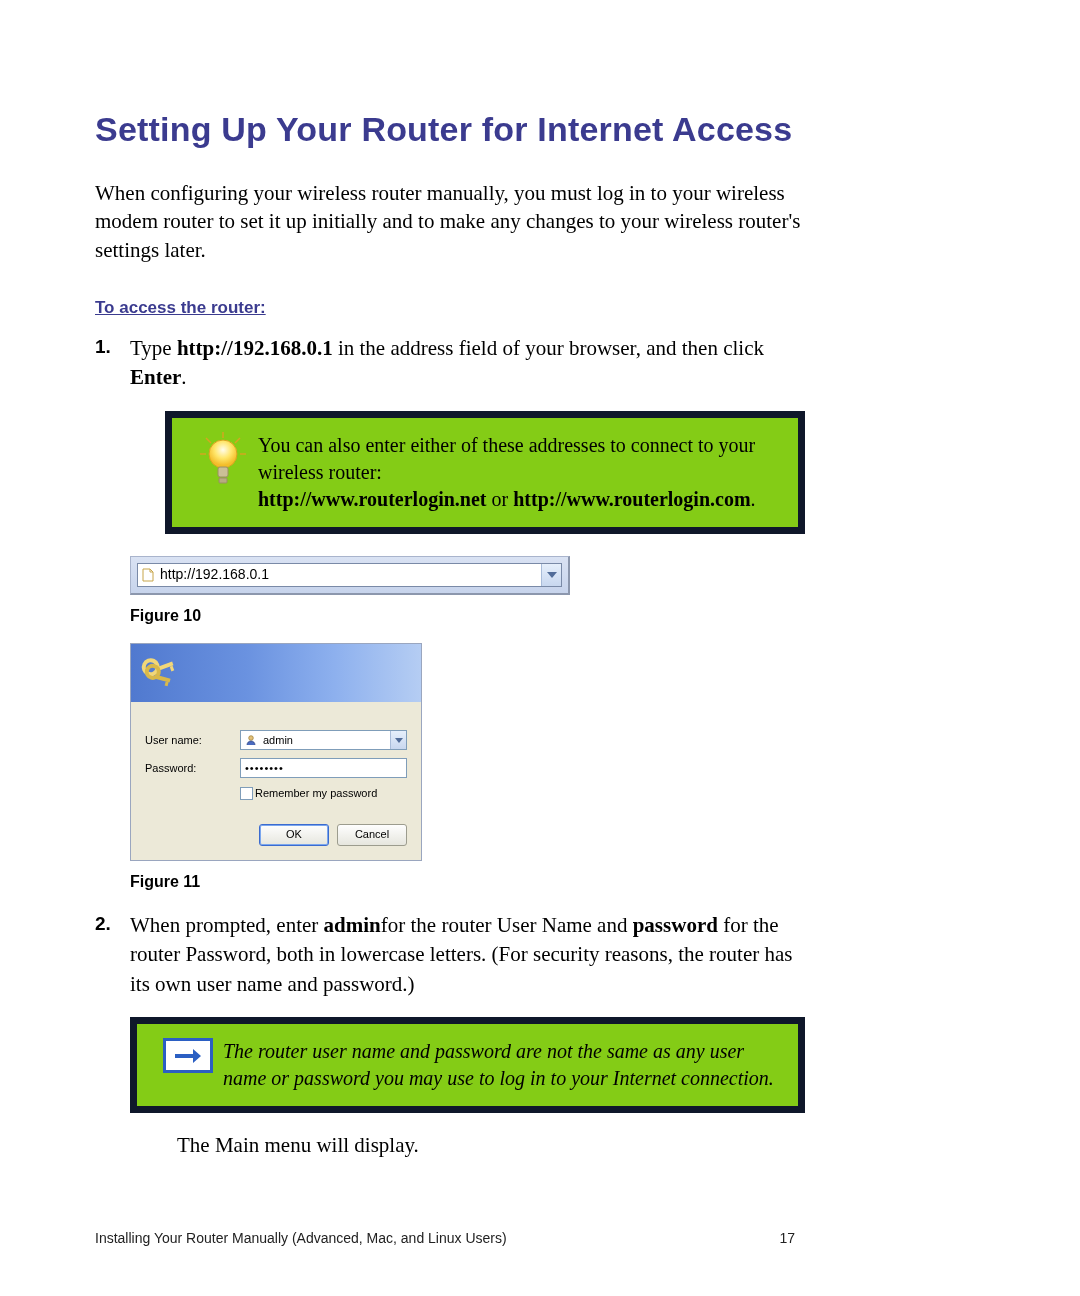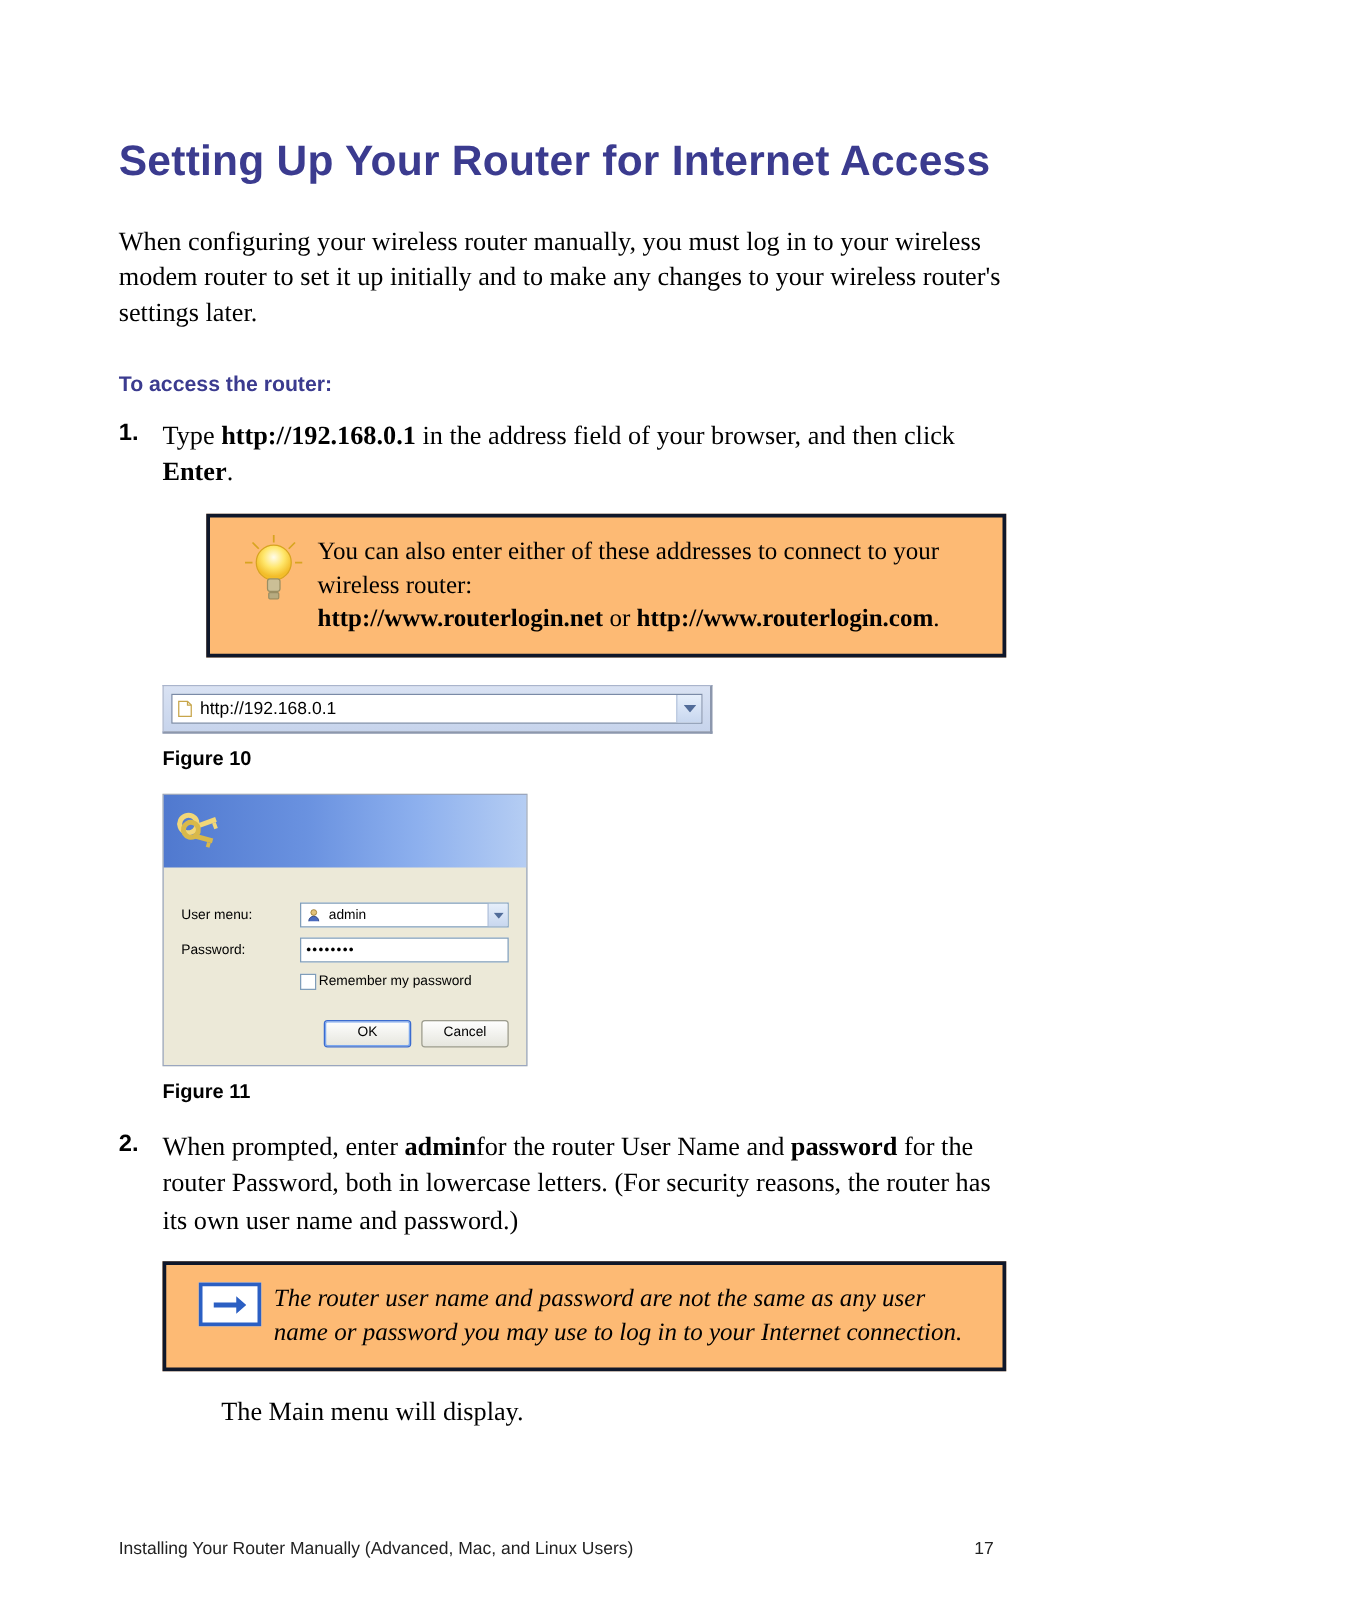--- a/index.html
+++ b/index.html
@@ -1,24 +1,24 @@
 <!DOCTYPE html>
 <html><head>
 <meta charset="utf-8">
 <style>
   * { box-sizing: border-box; margin: 0; padding: 0; }
   html, body { width: 1080px; background: #fff; font-family: "Times New Roman", Times, serif; color: #000; }
   .page { width: 900px; min-height: 1296px; padding: 110px 95px 40px 95px; position: relative; }
   h1.title { font-family: Arial, Helvetica, sans-serif; font-weight: bold; color: #3b3b8f; font-size: 34px; margin-bottom: 30px; letter-spacing: 0.2px; }
   p.body { font-size: 21px; line-height: 1.35; margin-bottom: 34px; }
-  .subhead { font-family: Arial, Helvetica, sans-serif; font-weight: bold; color: #3b3b8f; font-size: 17px; margin: 28px 0 16px 0; }
+  .subhead { font-family: Arial, Helvetica, sans-serif; font-weight: bold; color: #3b3b8f; font-size: 17px; margin: 28px 0 16px 0; text-decoration: underline; }
   ol.steps { list-style: none; counter-reset: step; }
   ol.steps > li { counter-increment: step; position: relative; padding-left: 35px; font-size: 21px; line-height: 1.4; margin-bottom: 18px; }
   ol.steps > li::before { content: counter(step) "."; position: absolute; left: 0; top: 0; font-weight: bold; font-family: Arial, Helvetica, sans-serif; font-size: 19px; }
-  .callout { display: flex; align-items: flex-start; border: 3px solid #0f172a; padding: 14px 16px; margin: 18px 0 18px 35px; background: #fdba74; }
+  .callout { display: flex; align-items: flex-start; border: 7px solid #0f172a; padding: 14px 16px; margin: 18px 0 18px 35px; background: #84cc16; }
   .callout .icon-cell { width: 70px; flex: 0 0 70px; display: flex; justify-content: center; }
   .callout .text-cell { flex: 1; font-size: 20px; line-height: 1.35; }
   .bold { font-weight: bold; }
   .tip-icon { width: 46px; height: 54px; }
   .note-icon { width: 50px; height: 35px; background: #fff; border: 3px solid #2b5fc3; display: flex; align-items: center; justify-content: center; }
   .note-icon svg { width: 30px; height: 20px; }
   
   .figure-block { margin: 22px 0 8px 35px; }
   .addrbar-wrap { width: 440px; padding: 6px; background: linear-gradient(#d9e2f3, #c7d4ec); border: 1px solid #a9b4cc; border-right: 2px solid #8c97ad; border-bottom: 2px solid #8c97ad; }
   .addrbar { display: flex; align-items: center; height: 24px; background: #fff; border: 1px solid #7a8aa7; }
@@ -128,21 +128,21 @@
             </g>
             <g transform="rotate(15 20 20)">
               <circle cx="12" cy="22" r="6" fill="none" stroke="#d9b94a" stroke-width="4"></circle>
               <rect x="15" y="24" width="16" height="4" fill="#d9b94a"></rect>
               <rect x="27" y="28" width="3" height="4" fill="#d9b94a"></rect>
             </g>
           </svg>
         </div>
         <div class="form-area">
           <div class="row">
-            <div class="lbl">User menu:</div>
+            <div class="lbl">User name:</div>
             <div class="ctrl">
               <div class="combo">
                 <span class="user-icon">
                   <svg width="12" height="12" viewBox="0 0 12 12">
                       <circle cx="6" cy="4" r="2.3" fill="#e2c17a" stroke="#9b7a2e" stroke-width="0.7"></circle>
                       <path d="M2 11c0-2.4 1.8-4 4-4s4 1.6 4 4" fill="#4a6abf" stroke="#2d437d" stroke-width="0.7"></path>
                     </svg>
                 </span>
                 <span class="combo-text">admin</span>
                 <span class="combo-drop">

